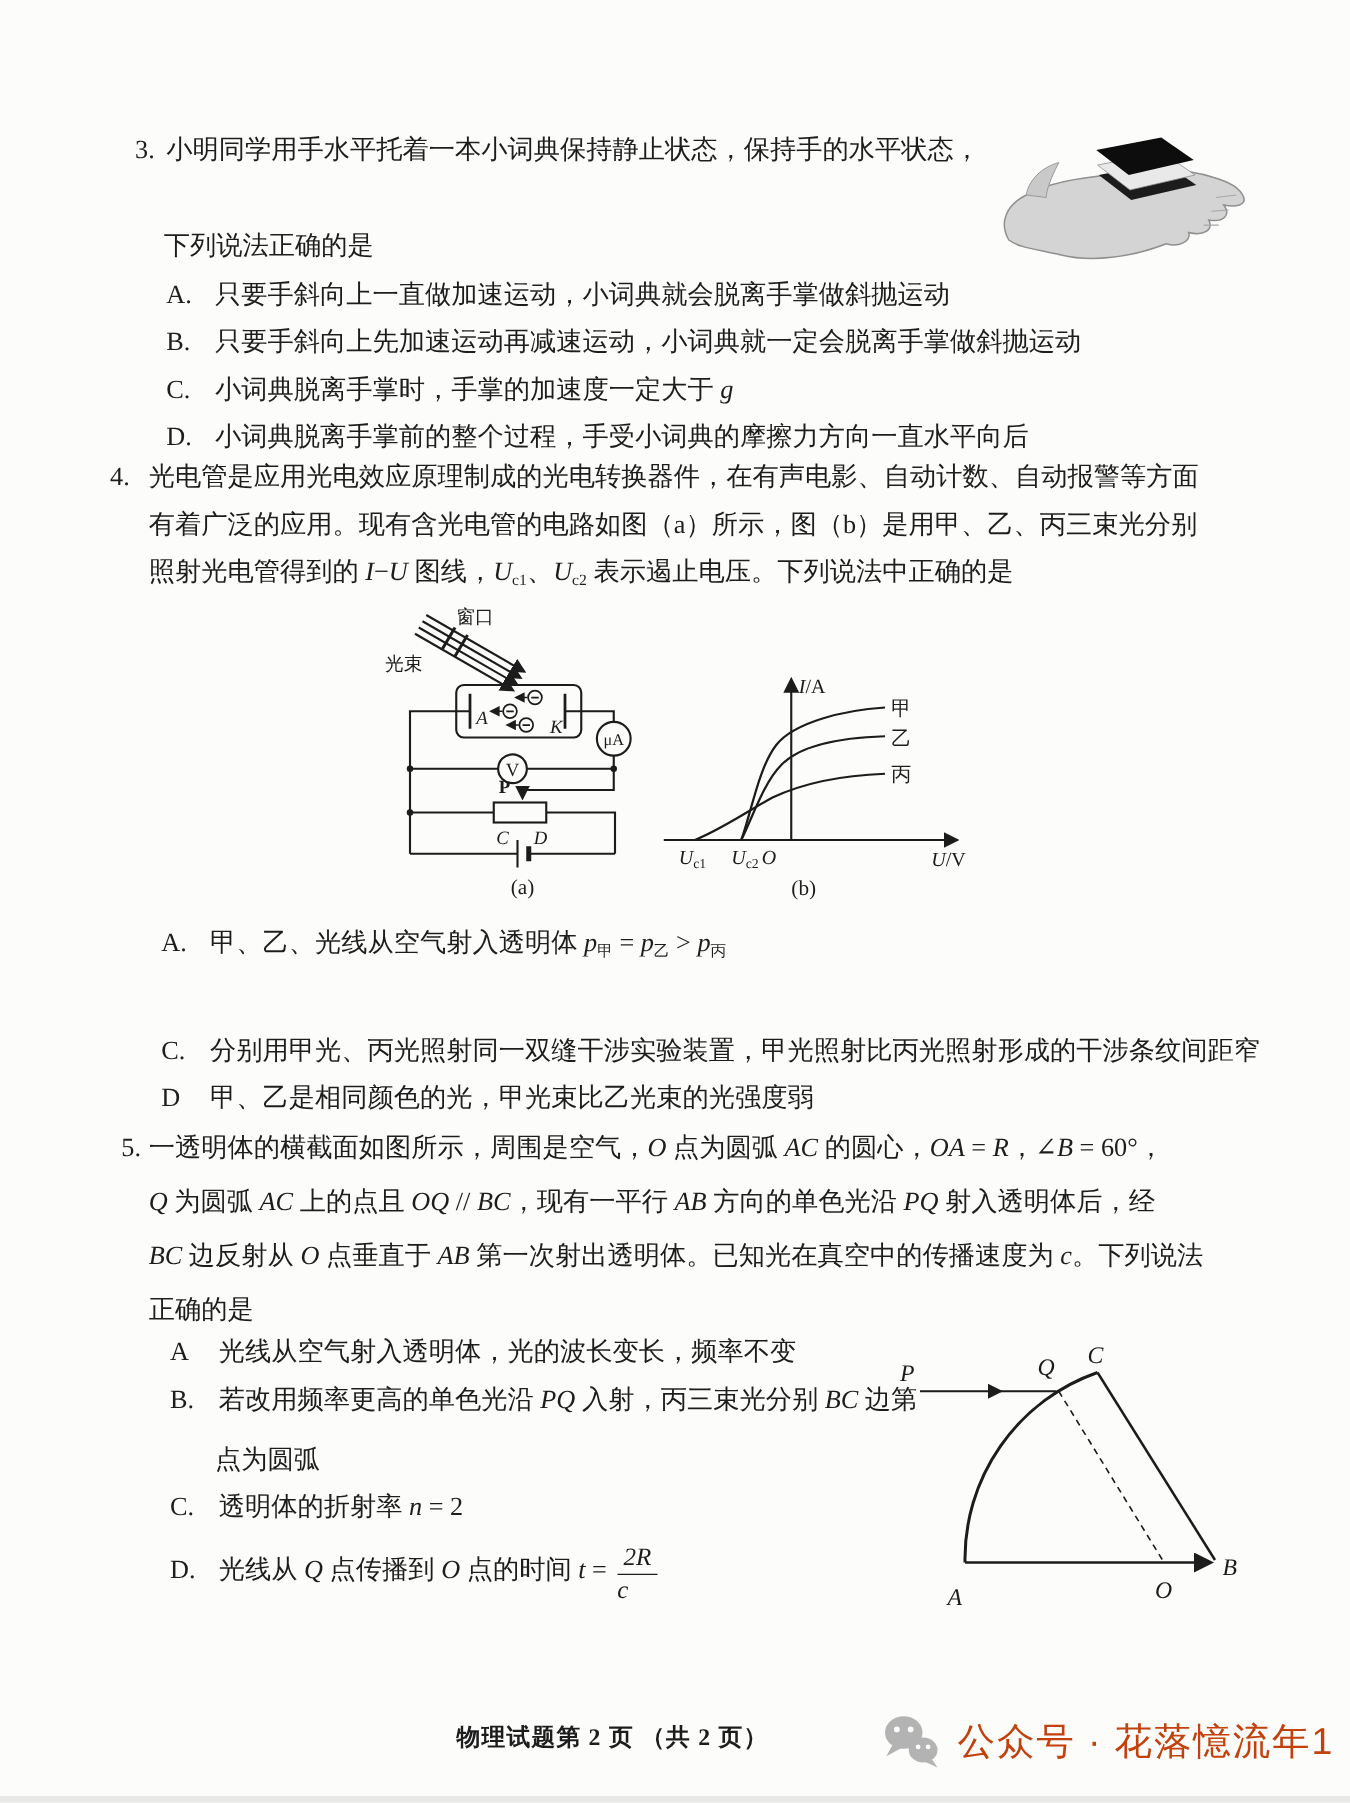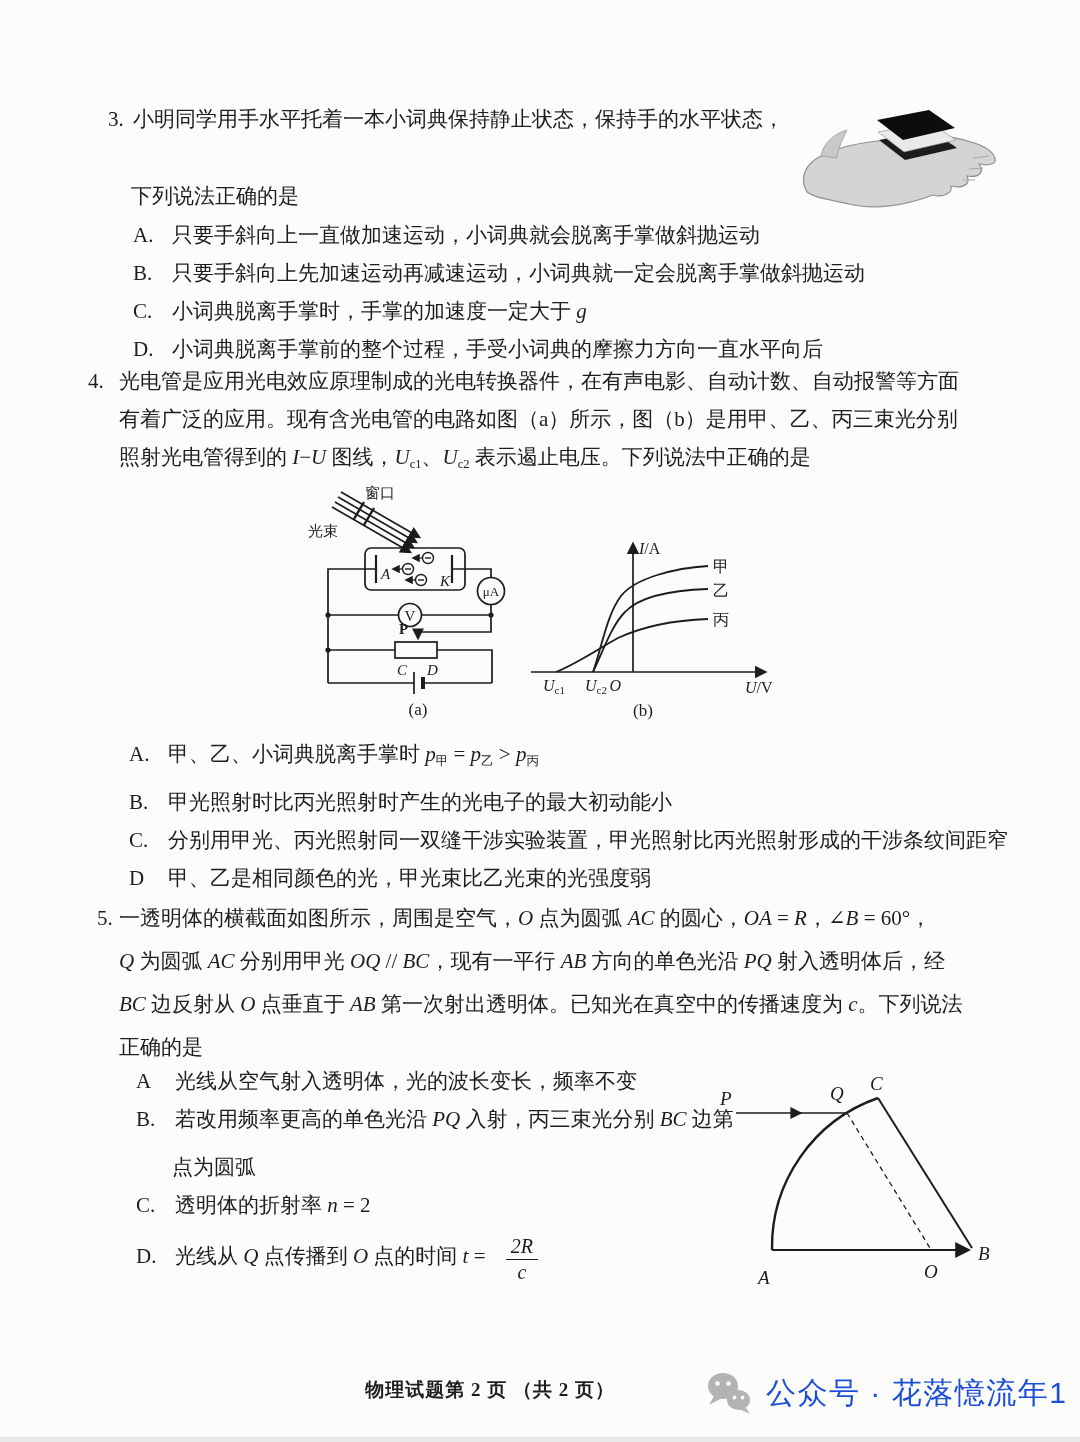--- a/index.html
+++ b/index.html
@@ -3,31 +3,31 @@
 <meta charset="utf-8">
 <style>
   html,body{margin:0;padding:0;background:#e8e8e8;}
   .page{position:relative;width:1080px;height:1437px;background:#fcfcfb;overflow:hidden;
         font-family:"Liberation Serif","DejaVu Serif",serif;color:#1d1d1d;}
   .ln{position:absolute;white-space:nowrap;font-size:21px;line-height:30px;}
   .qnum{display:inline-block;}
   .olab{display:inline-block;min-width:39px;}
   .m{font-style:italic;font-family:"Liberation Serif","DejaVu Serif",serif;}
   .sb{font-size:12.5px;vertical-align:-4px;}
-  .frac{display:inline-block;text-align:center;vertical-align:-16px;margin-left:15px;}
+  .frac{display:inline-block;vertical-align:-16px;margin-left:3px;}
   .fnum{display:block;border-bottom:1.7px solid #1d1d1d;padding:0 5px;font-style:italic;
         font-size:20px;line-height:25px;}
   .fden{display:block;font-style:italic;font-size:20px;line-height:25px;}
   .fig{position:absolute;}
   svg text{font-family:"Liberation Serif","DejaVu Serif",serif;fill:#1c1c1c;}
   .footer{position:absolute;top:1377px;left:280px;width:420px;text-align:center;
           font-size:19px;font-weight:bold;letter-spacing:1px;}
   .watermark{position:absolute;top:1371px;left:706px;display:flex;align-items:center;gap:14px;}
   .wm-text{font-family:"Liberation Sans","DejaVu Sans",sans-serif;font-size:30px;
-           color:#1d4ed8;letter-spacing:1.5px;white-space:nowrap;}
+           color:#c2410c;letter-spacing:1.5px;white-space:nowrap;}
 </style>
 </head>
 <body>
 
 <div class="page">
 
   <div class="ln" style="left:108px;top:104px"><span class="qnum" style="min-width:25px">3.</span><span><span>小明同学用手水平托着一本小词典保持静止状态，保持手的水平状态，</span></span></div>
   <div class="ln" style="left:131px;top:181px"><span>下列说法正确的是</span></div>
   <div class="ln" style="left:133px;top:220px"><span class="olab">A.</span><span><span>只要手斜向上一直做加速运动，小词典就会脱离手掌做斜抛运动</span></span></div>
   <div class="ln" style="left:133px;top:258px"><span class="olab">B.</span><span><span>只要手斜向上先加速运动再减速运动，小词典就一定会脱离手掌做斜抛运动</span></span></div>
@@ -134,27 +134,26 @@
     <text x="222" y="165" font-size="16"><tspan font-style="italic">U</tspan><tspan>/V</tspan></text>
     <text x="98" y="163" font-size="16" font-style="italic" text-anchor="end">O</text>
     <text x="20" y="163" font-size="16"><tspan font-style="italic">U</tspan><tspan font-size="11" dy="3">c1</tspan></text>
     <text x="62" y="163" font-size="16"><tspan font-style="italic">U</tspan><tspan font-size="11" dy="3">c2</tspan></text>
     <text x="190" y="44" font-size="16">甲</text>
     <text x="190" y="68" font-size="16">乙</text>
     <text x="190" y="97" font-size="16">丙</text>
     <text x="120" y="188" font-size="17" text-anchor="middle">(b)</text>
   </svg>
 
-  <div class="ln" style="left:129px;top:739px"><span class="olab">A.</span><span><span>甲、乙、小词典脱离手掌时 </span><span class="m">p</span><span class="sb">甲</span><span> = </span><span class="m">p</span><span class="sb">乙</span><span> &gt; </span><span class="m">p</span><span class="sb">丙</span></span></div>
-  <div class="ln" style="left:129px;top:787px"><span class="olab">B.</span><span><span>甲光照射时比丙光照射时产生的光电子的最大初动能小</span></span></div>
+  <div class="ln" style="left:129px;top:739px"><span class="olab">A.</span><span><span>甲、乙、光线从空气射入透明体 </span><span class="m">p</span><span class="sb">甲</span><span> = </span><span class="m">p</span><span class="sb">乙</span><span> &gt; </span><span class="m">p</span><span class="sb">丙</span></span></div>
   <div class="ln" style="left:129px;top:825px"><span class="olab">C.</span><span><span>分别用甲光、丙光照射同一双缝干涉实验装置，甲光照射比丙光照射形成的干涉条纹间距窄</span></span></div>
   <div class="ln" style="left:129px;top:863px"><span class="olab">D</span><span><span>甲、乙是相同颜色的光，甲光束比乙光束的光强度弱</span></span></div>
 
   <div class="ln" style="left:97px;top:903px"><span class="qnum" style="min-width:22px">5.</span><span><span>一透明体的横截面如图所示，周围是空气，</span><span class="m">O</span><span> 点为圆弧 </span><span class="m">AC</span><span> 的圆心，</span><span class="m">OA</span><span> = </span><span class="m">R</span><span>，∠</span><span class="m">B</span><span> = 60°，</span></span></div>
-  <div class="ln" style="left:119px;top:946px"><span class="m">Q</span><span> 为圆弧 </span><span class="m">AC</span><span> 分别用甲光 </span><span class="m">OQ</span><span> // </span><span class="m">BC</span><span>，现有一平行 </span><span class="m">AB</span><span> 方向的单色光沿 </span><span class="m">PQ</span><span> 射入透明体后，经</span></div>
+  <div class="ln" style="left:119px;top:946px"><span class="m">Q</span><span> 为圆弧 </span><span class="m">AC</span><span> 上的点且 </span><span class="m">OQ</span><span> // </span><span class="m">BC</span><span>，现有一平行 </span><span class="m">AB</span><span> 方向的单色光沿 </span><span class="m">PQ</span><span> 射入透明体后，经</span></div>
   <div class="ln" style="left:119px;top:989px"><span class="m">BC</span><span> 边反射从 </span><span class="m">O</span><span> 点垂直于 </span><span class="m">AB</span><span> 第一次射出透明体。已知光在真空中的传播速度为 </span><span class="m">c</span><span>。下列说法</span></div>
   <div class="ln" style="left:119px;top:1032px"><span>正确的是</span></div>
 
   <div class="ln" style="left:136px;top:1066px"><span class="olab">A</span><span><span>光线从空气射入透明体，光的波长变长，频率不变</span></span></div>
   <div class="ln" style="left:136px;top:1104px"><span class="olab">B.</span><span><span>若改用频率更高的单色光沿 </span><span class="m">PQ</span><span> 入射，丙三束光分别 </span><span class="m">BC</span><span> 边第</span></span></div>
   <div class="ln" style="left:172px;top:1152px"><span>点为圆弧</span></div>
   <div class="ln" style="left:136px;top:1190px"><span class="olab">C.</span><span><span>透明体的折射率 </span><span class="m">n</span><span> = 2</span></span></div>
   <div class="ln" style="left:136px;top:1234px"><span class="olab">D.</span><span><span>光线从 </span><span class="m">Q</span><span> 点传播到 </span><span class="m">O</span><span> 点的时间 </span><span class="m">t</span><span> = </span></span><span class="frac"><span class="fnum">2R</span><span class="fden">c</span></span></div>
 
   <svg class="fig" style="left:700px;top:1062px" width="320" height="235" viewBox="0 0 320 235">

